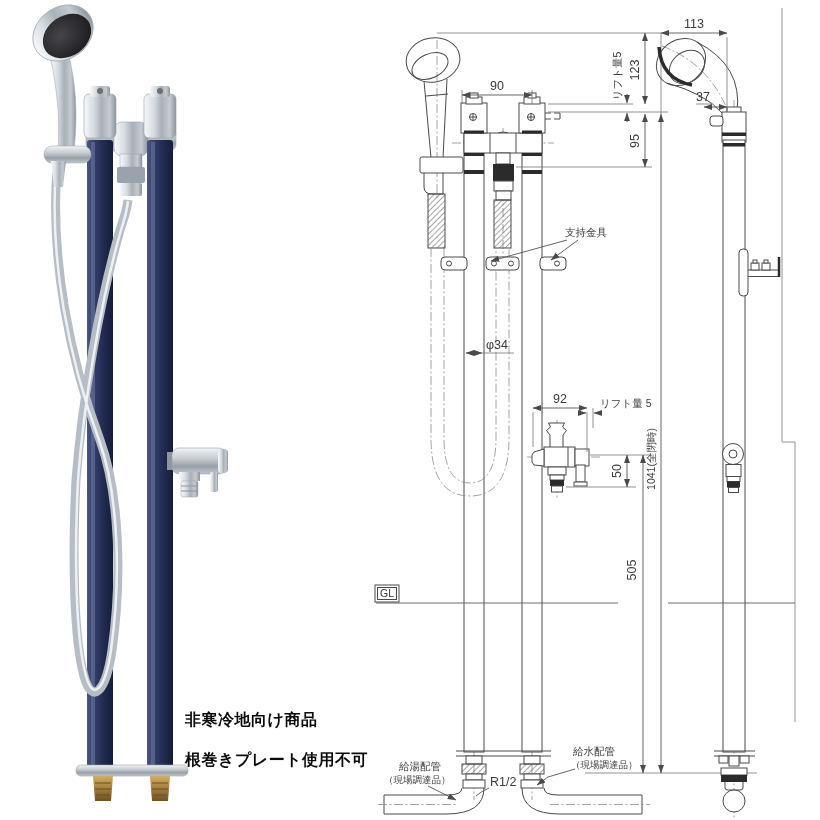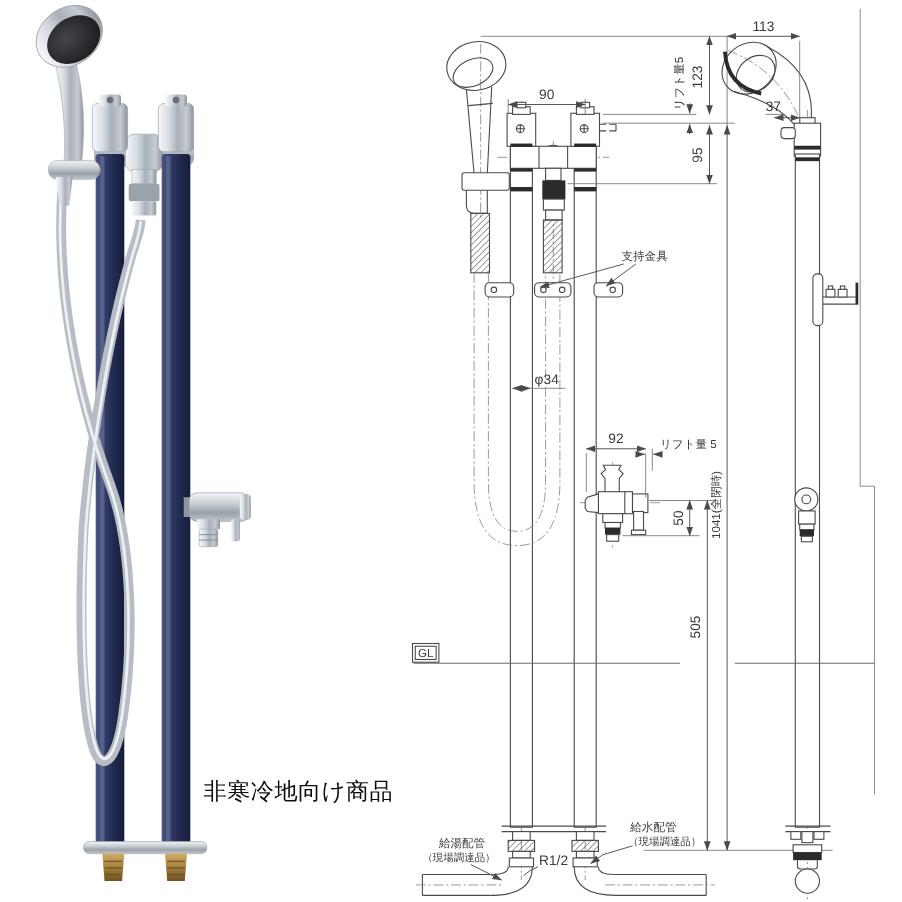--- a/index.html
+++ b/index.html
@@ -1,22 +1,22 @@
 <!DOCTYPE html>
 <html><head>
 <meta charset="utf-8">
 <style>
   html,body{margin:0;padding:0;background:#fff;}
   .canvas{position:relative;width:820px;height:820px;background:#ffffff;overflow:hidden;
           font-family:"Liberation Sans",sans-serif;}
   svg{position:absolute;top:0;}
   .photo-svg{left:0;}
   .draw-svg{left:360px;}
-  .caption{position:absolute;left:185px;top:700px;color:#0c0c0c;font-weight:400;
-           font-size:21px;line-height:40px;letter-spacing:.5px;white-space:nowrap;}
+  .caption{position:absolute;left:185px;top:700px;color:#0c0c0c;font-weight:700;
+           font-size:16px;line-height:40px;letter-spacing:.5px;white-space:nowrap;}
   
   .ln{stroke:#4a4a4a;stroke-width:1;fill:none;}
   .lnw{stroke:#4a4a4a;stroke-width:1;fill:#fff;}
   .thk{fill:#2b2b2b;stroke:none;}
   .cl{stroke:#8c8c8c;stroke-width:.8;fill:none;stroke-dasharray:9 2.5 2 2.5;}
   .dim{stroke:#555;stroke-width:.9;fill:none;}
   .ext{stroke:#777;stroke-width:.8;fill:none;}
   .dtx{font:12.5px "Liberation Sans",sans-serif;fill:#3a3a3a;}
   .jtx{font:10.5px "Liberation Sans",sans-serif;fill:#3a3a3a;}
   .stx{font:9.5px "Liberation Sans",sans-serif;fill:#3a3a3a;}
@@ -122,20 +122,21 @@
           <line x1="96" y1="795" x2="110" y2="795"></line>
         <line x1="152" y1="783" x2="168" y2="783"></line>
           <line x1="152" y1="789" x2="168" y2="789"></line>
           <line x1="153" y1="795" x2="167" y2="795"></line>
       </g>
     </g>
   </svg>
 
   <div class="caption">
     <div>非寒冷地向け商品</div>
+    <div>根巻きプレート使用不可</div>
   </div>
 
   <svg class="draw-svg" width="460" height="820" viewBox="360 0 460 820">
     <defs>
       <marker id="arr" viewBox="0 0 10 10" refX="9.2" refY="5" markerWidth="10" markerHeight="10" orient="auto-start-reverse">
         <path d="M0,1.6 L9.6,5 L0,8.4 z" fill="#4a4a4a"></path>
       </marker>
       <pattern id="hatch" width="4" height="4" patternUnits="userSpaceOnUse" patternTransform="rotate(45)">
         <line x1="0" y1="0" x2="0" y2="4" stroke="#5a5a5a" stroke-width="1.1"></line>
       </pattern>

